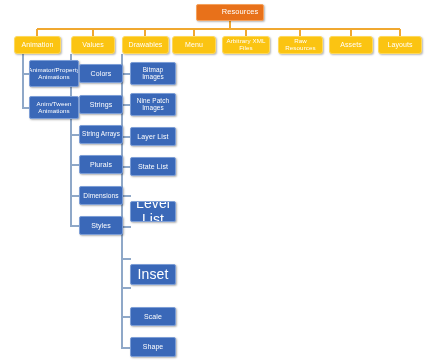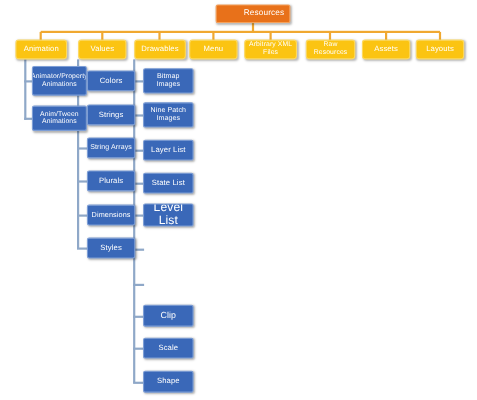--- a/index.html
+++ b/index.html
@@ -59,21 +59,21 @@
     box-shadow: 1px 1px 2px rgba(0,0,0,0.28);
   }
 
   .node-l2 {
     background: #3a68b8;
     border: 1px solid #7d9ed6;
     border-radius: 2px;
     font-size: 7px;
     box-shadow: 1px 1px 2px rgba(0,0,0,0.30);
   }
-  .node-l2.big { font-size: 11px; }
+  .node-l2.big { font-size: 14px; margin-top: 16px; }
   .node-l2.mid { font-size: 8px; }
 
   .node span {
     display: block;
     padding: 0 2px;
   }
 </style>
 </head>
 <body>
 
@@ -178,22 +178,22 @@
   </div>
   <div class="node node-l2" style="left:130px; top:127px; width:46px; height:19px;">
     <span>Layer List</span>
   </div>
   <div class="node node-l2" style="left:130px; top:157px; width:46px; height:19px;">
     <span>State List</span>
   </div>
   <div class="node node-l2 big" style="left:130px; top:185px; width:46px; height:21px;">
     <span>Level List</span>
   </div>
-  <div class="node node-l2 mid" style="left:130px; top:277px; width:46px; height:20px;">
-    <span>Clip</span>
+  <div class="node node-l2 big" style="left:130px; top:248px; width:46px; height:21px;">
+    <span>Inset</span>
   </div>
   <div class="node node-l2" style="left:130px; top:307px; width:46px; height:19px;">
     <span>Scale</span>
   </div>
   <div class="node node-l2" style="left:130px; top:337px; width:46px; height:20px;">
     <span>Shape</span>
   </div>
 
 </div>
 

